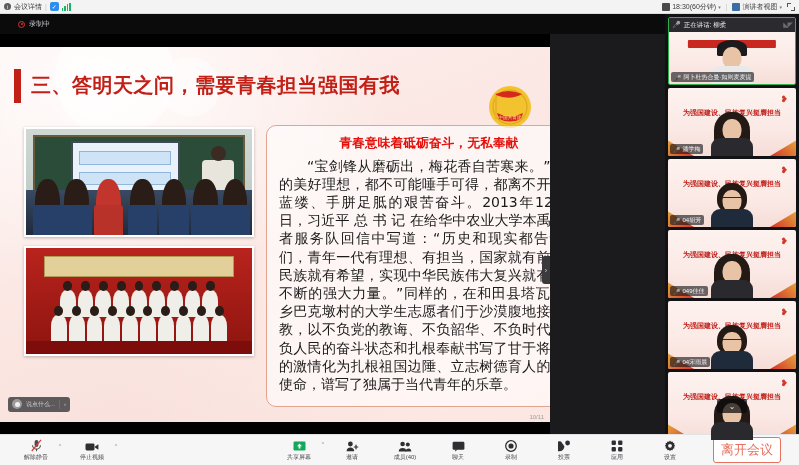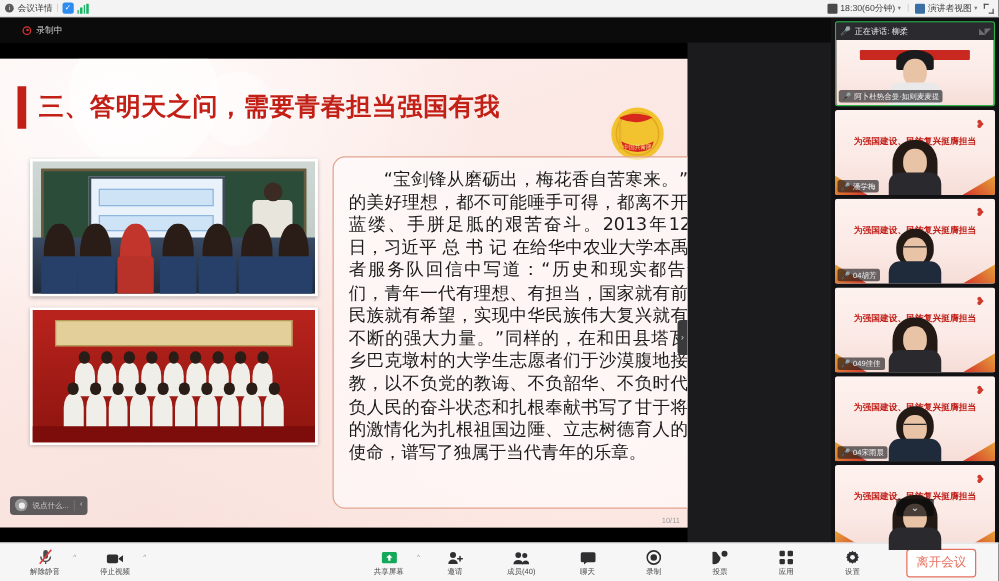--- a/index.html
+++ b/index.html
@@ -263,21 +263,21 @@
     display: flex; flex-direction: column; align-items: center; justify-content: center;
     min-width: 40px; gap: 1px; cursor: default; position: relative;
   }
   .tool-ico { height: 13px; display: flex; align-items: flex-end; justify-content: center; }
   .tool-lbl { font-size: 6px; color: #4a4a4c; white-space: nowrap; }
   .tool .mini-caret { position:absolute; right:-5px; top:4px; font-size:5px; color:#8a8a8c; }
   .tools-left { display: flex; gap: 16px; padding-left: 6px; }
   .tools-right { margin-left: auto; display: flex; gap: 13px; padding-right: 8px; }
   .leave-btn {
     margin-left: 10px; border: 1px solid #e7705f; color: #e7705f;
-    font-size: 10px; padding: 3px 7px; border-radius: 3px; background: #fff;
+    font-size: 13px; padding: 3px 7px; border-radius: 3px; background: #fff;
     white-space: nowrap;
   }
   .ic { display:block; }
   .mic-slash { position: relative; }
 </style>
 </head>
 <body>
 
 <div id="app">
 
@@ -380,20 +380,21 @@
             <div class="choir-p"></div>
               <div class="choir-p"></div>
               <div class="choir-p"></div>
             <div class="choir-p"></div>
           </div>
           <div class="photo-caption-bar"></div>
         </div>
       </div>
 
       <div class="text-panel">
+        <div class="tp-head">青春意味着砥砺奋斗，无私奉献</div>
         <div class="tp-body">
           <p>“宝剑锋从磨砺出，梅花香自苦寒来。”人类的美好理想，都不可能唾手可得，都离不开筚路蓝缕、手胼足胝的艰苦奋斗。2013年12月5日，习近平 总 书 记 在给华中农业大学本禹志愿者服务队回信中写道：“历史和现实都告诉我们，青年一代有理想、有担当，国家就有前途，民族就有希望，实现中华民族伟大复兴就有源源不断的强大力量。”同样的，在和田县塔瓦库勒乡巴克墩村的大学生志愿者们于沙漠腹地接力支教，以不负党的教诲、不负韶华、不负时代、不负人民的奋斗状态和扎根奉献书写了甘于将青春的激情化为扎根祖国边陲、立志树德育人的伟大使命，谱写了独属于当代青年的乐章。</p>
         </div>
       </div>
 
       <div class="slide-chat">
         <span class="sc-avatar"></span>
         <span class="sc-ph">说点什么...</span>
         <span class="sc-div"></span>
         <span class="sc-arrow">‹</span>

